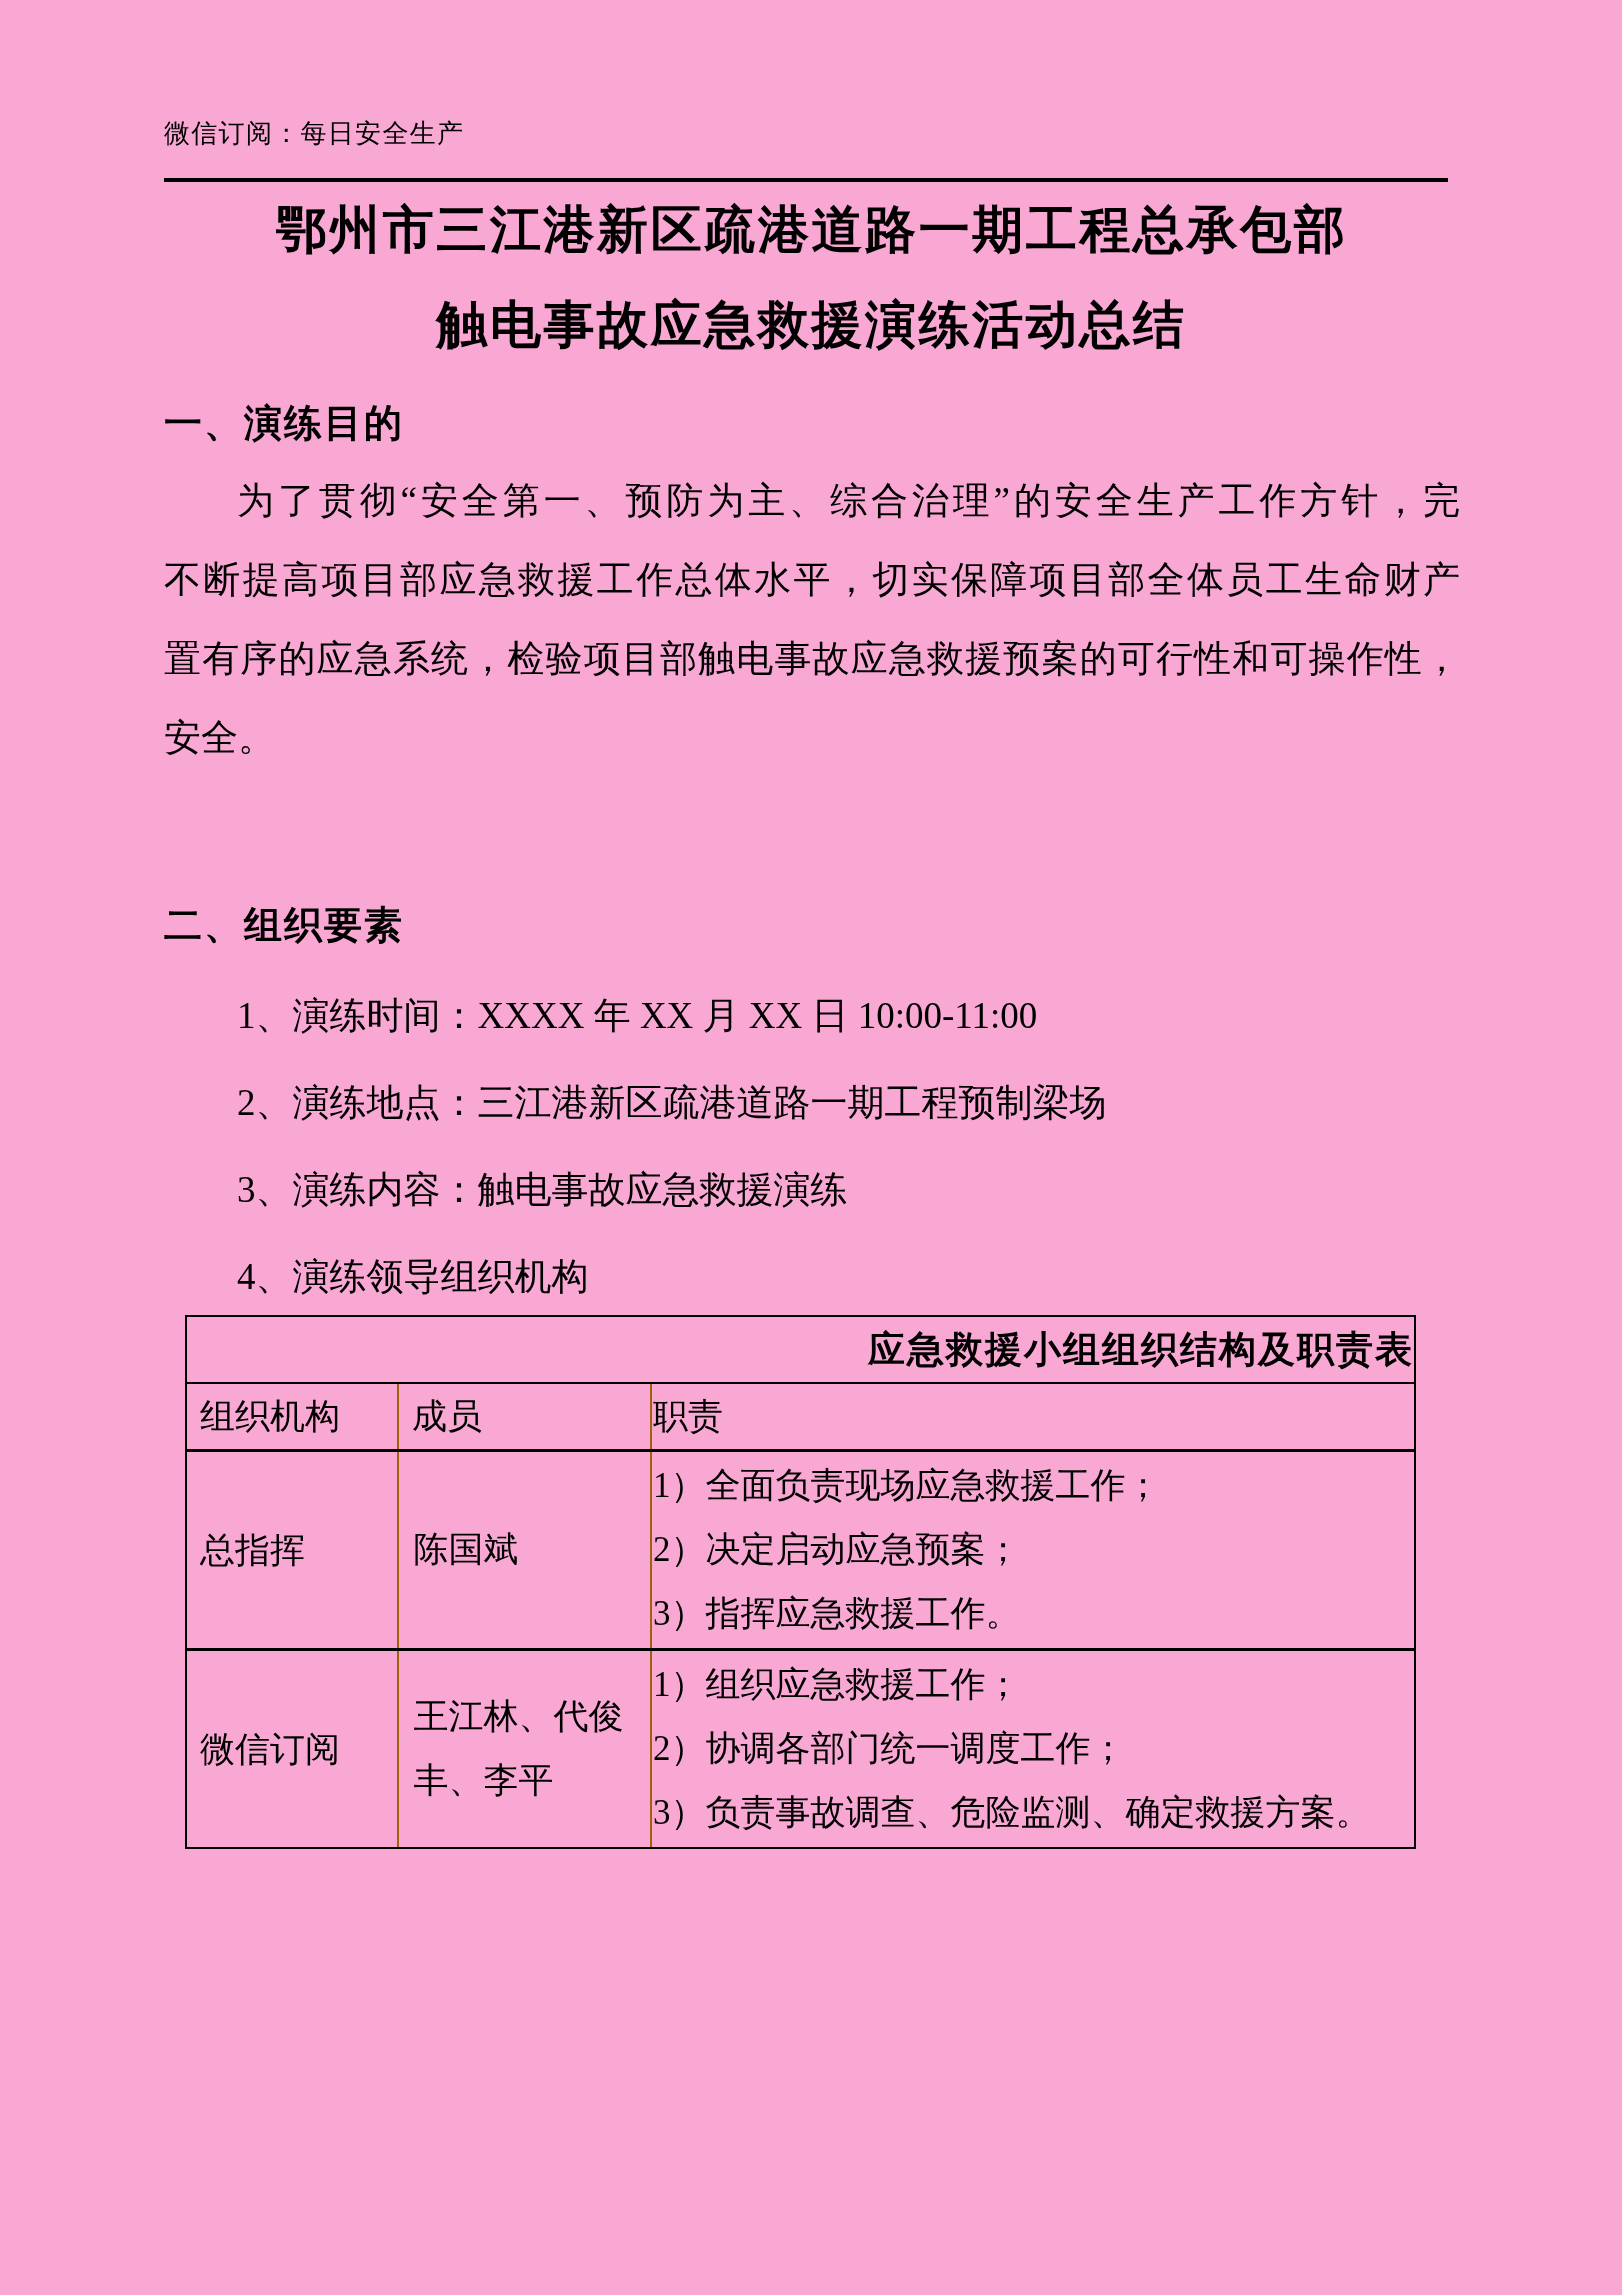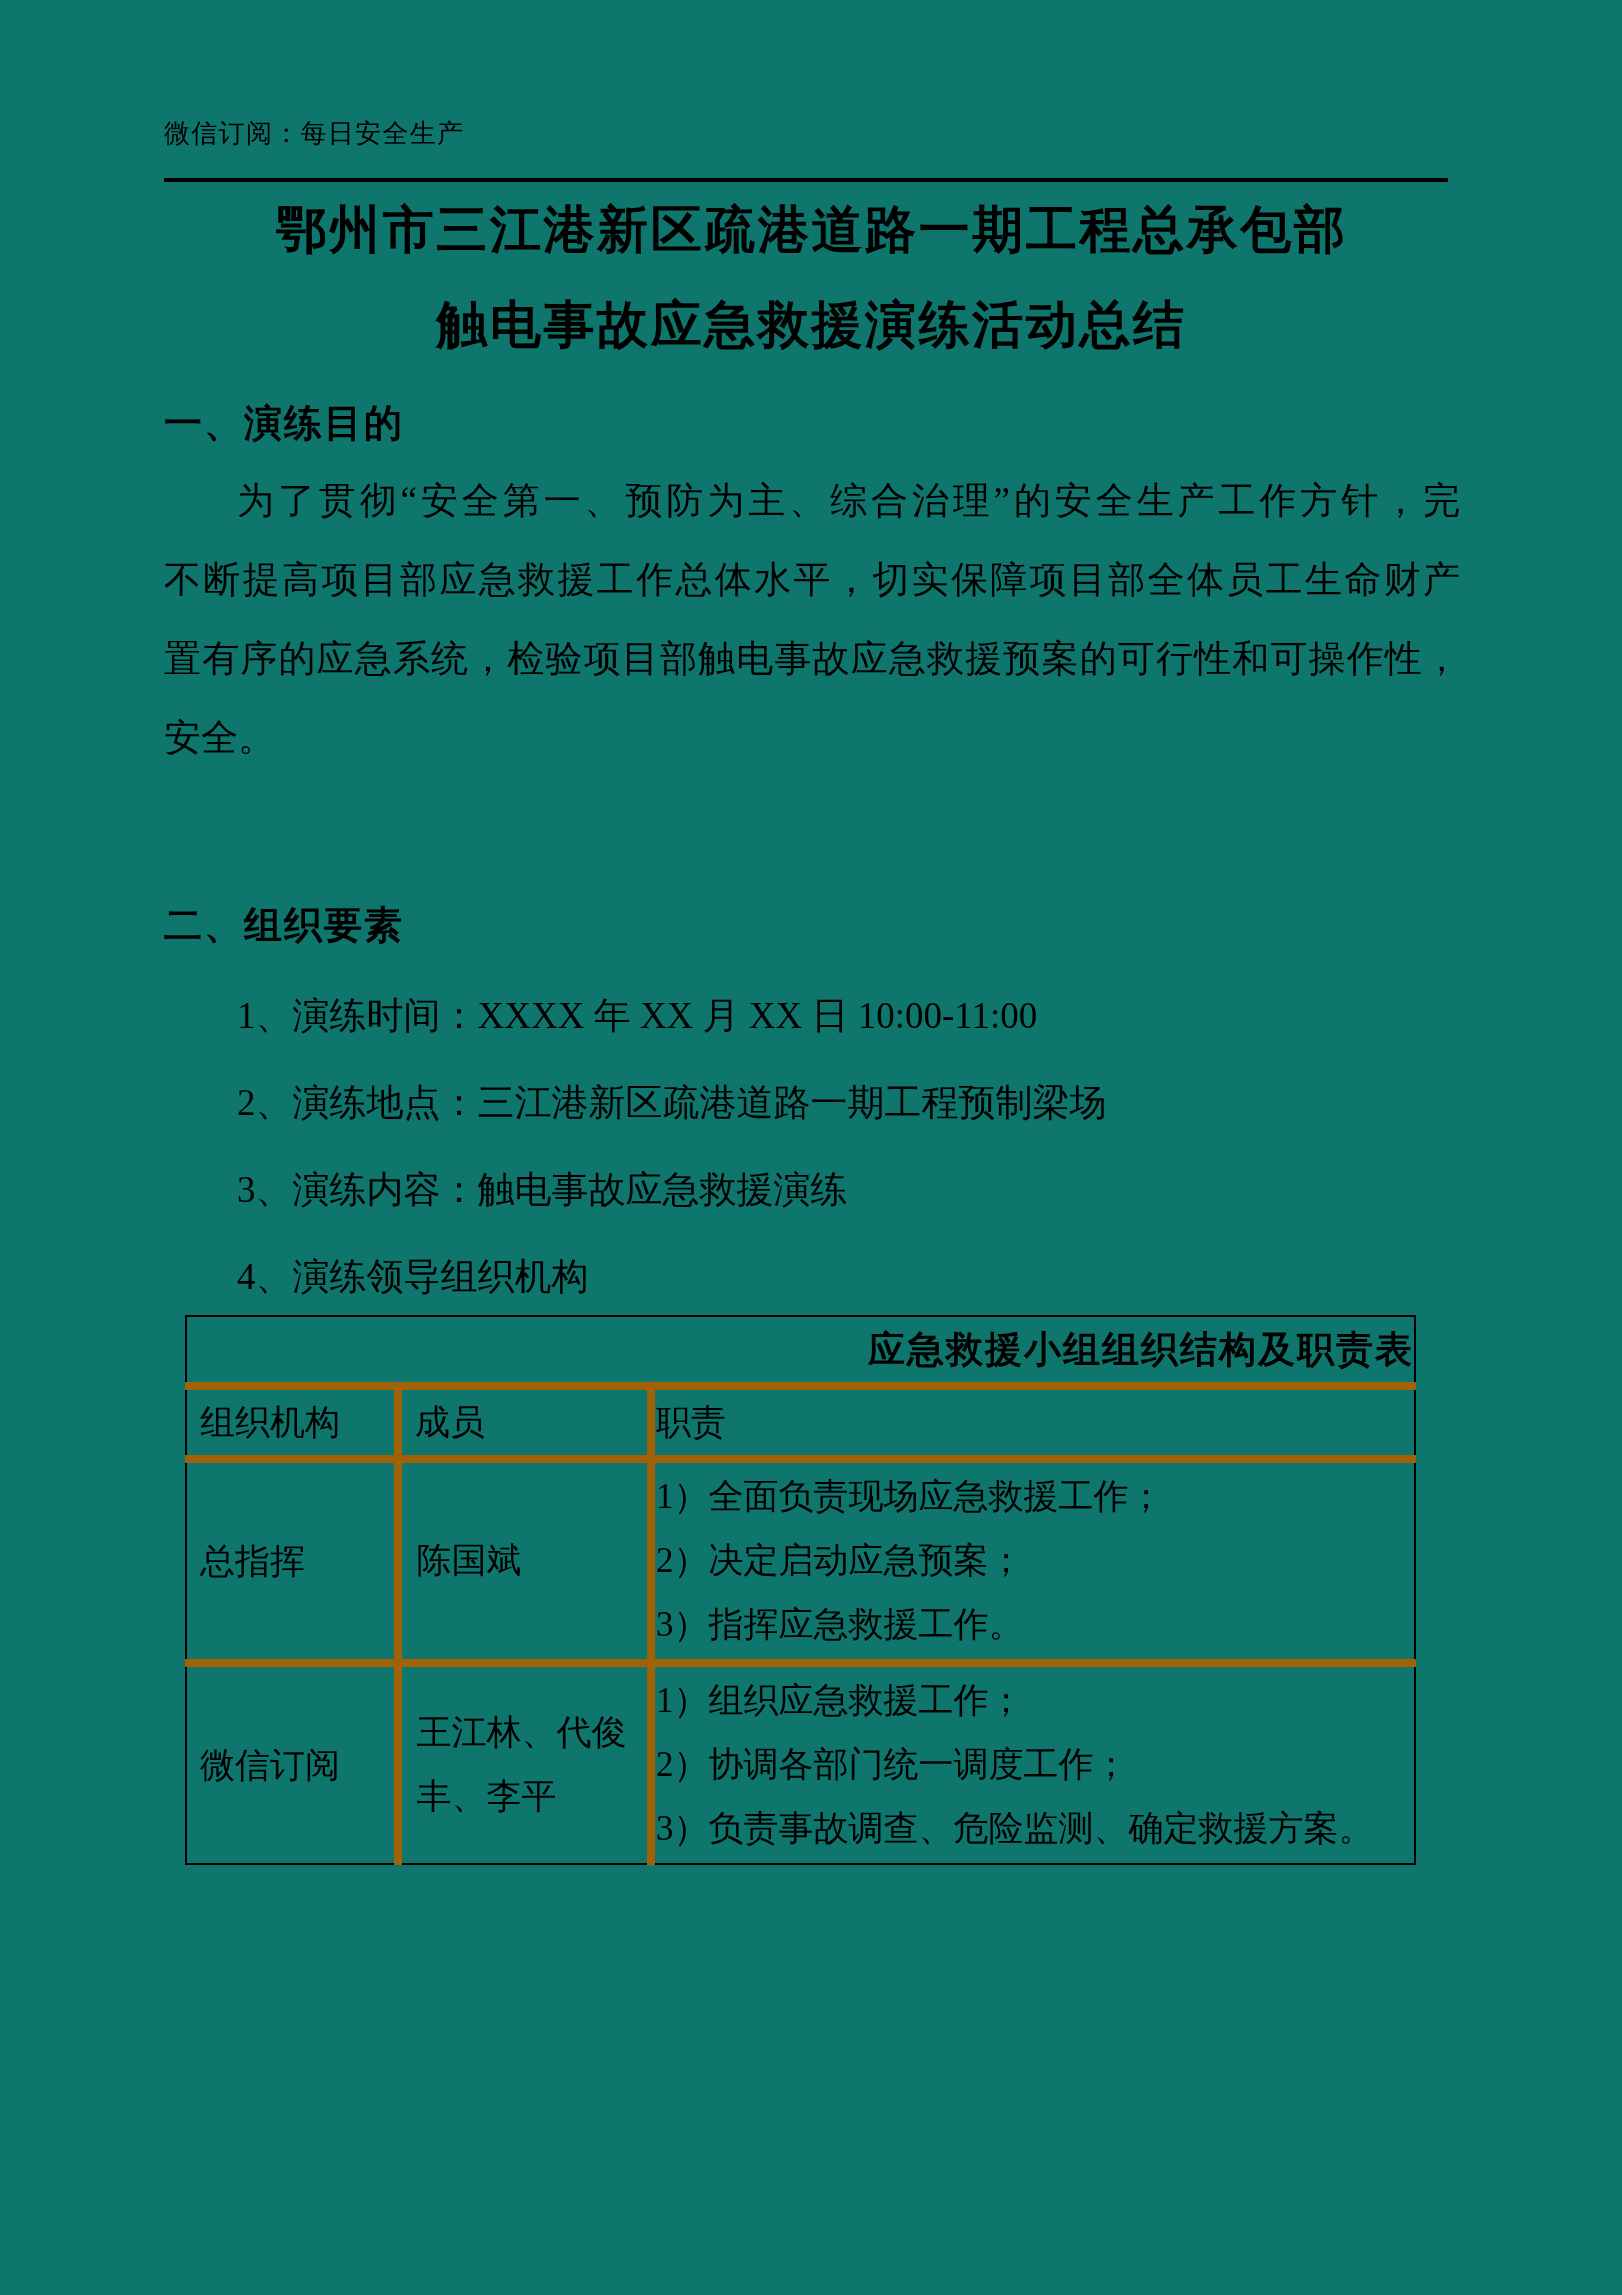--- a/index.html
+++ b/index.html
@@ -1,20 +1,20 @@
 <!DOCTYPE html>
 <html style="font-size:10.5px"><head>
 <meta charset="utf-8">
 <style>
   html, body { margin: 0; padding: 0; background: #ffffff; }
   .page {
     position: relative;
     width: 1623px;
     height: 2295px;
-    background: #0f766e;
+    background: #f9a8d4;
     font-family: "Liberation Serif", "DejaVu Serif", serif;
     color: #000000;
     overflow: hidden;
   }
   .header-note {
     position: absolute;
     left: 164px; top: 116px;
     width: 1296px;
     font-size: 26px;
     line-height: 35px;
@@ -75,21 +75,21 @@
   .org-table {
     position: absolute;
     left: 185px; top: 1315px;
     width: 1229px;
     border-collapse: collapse;
     table-layout: fixed;
     font-size: 35px;
     color: #000000;
   }
   .org-table td {
-    border: 8px solid #a16207;
+    border: 2px solid #a16207;
     padding: 0;
     vertical-align: middle;
   }
   .org-table .tbl-title-cell {
     height: 65px;
     text-align: right;
     font-size: 37px;
     font-weight: bold;
     letter-spacing: 2px;
     border-top: 2.6px solid #000000;

